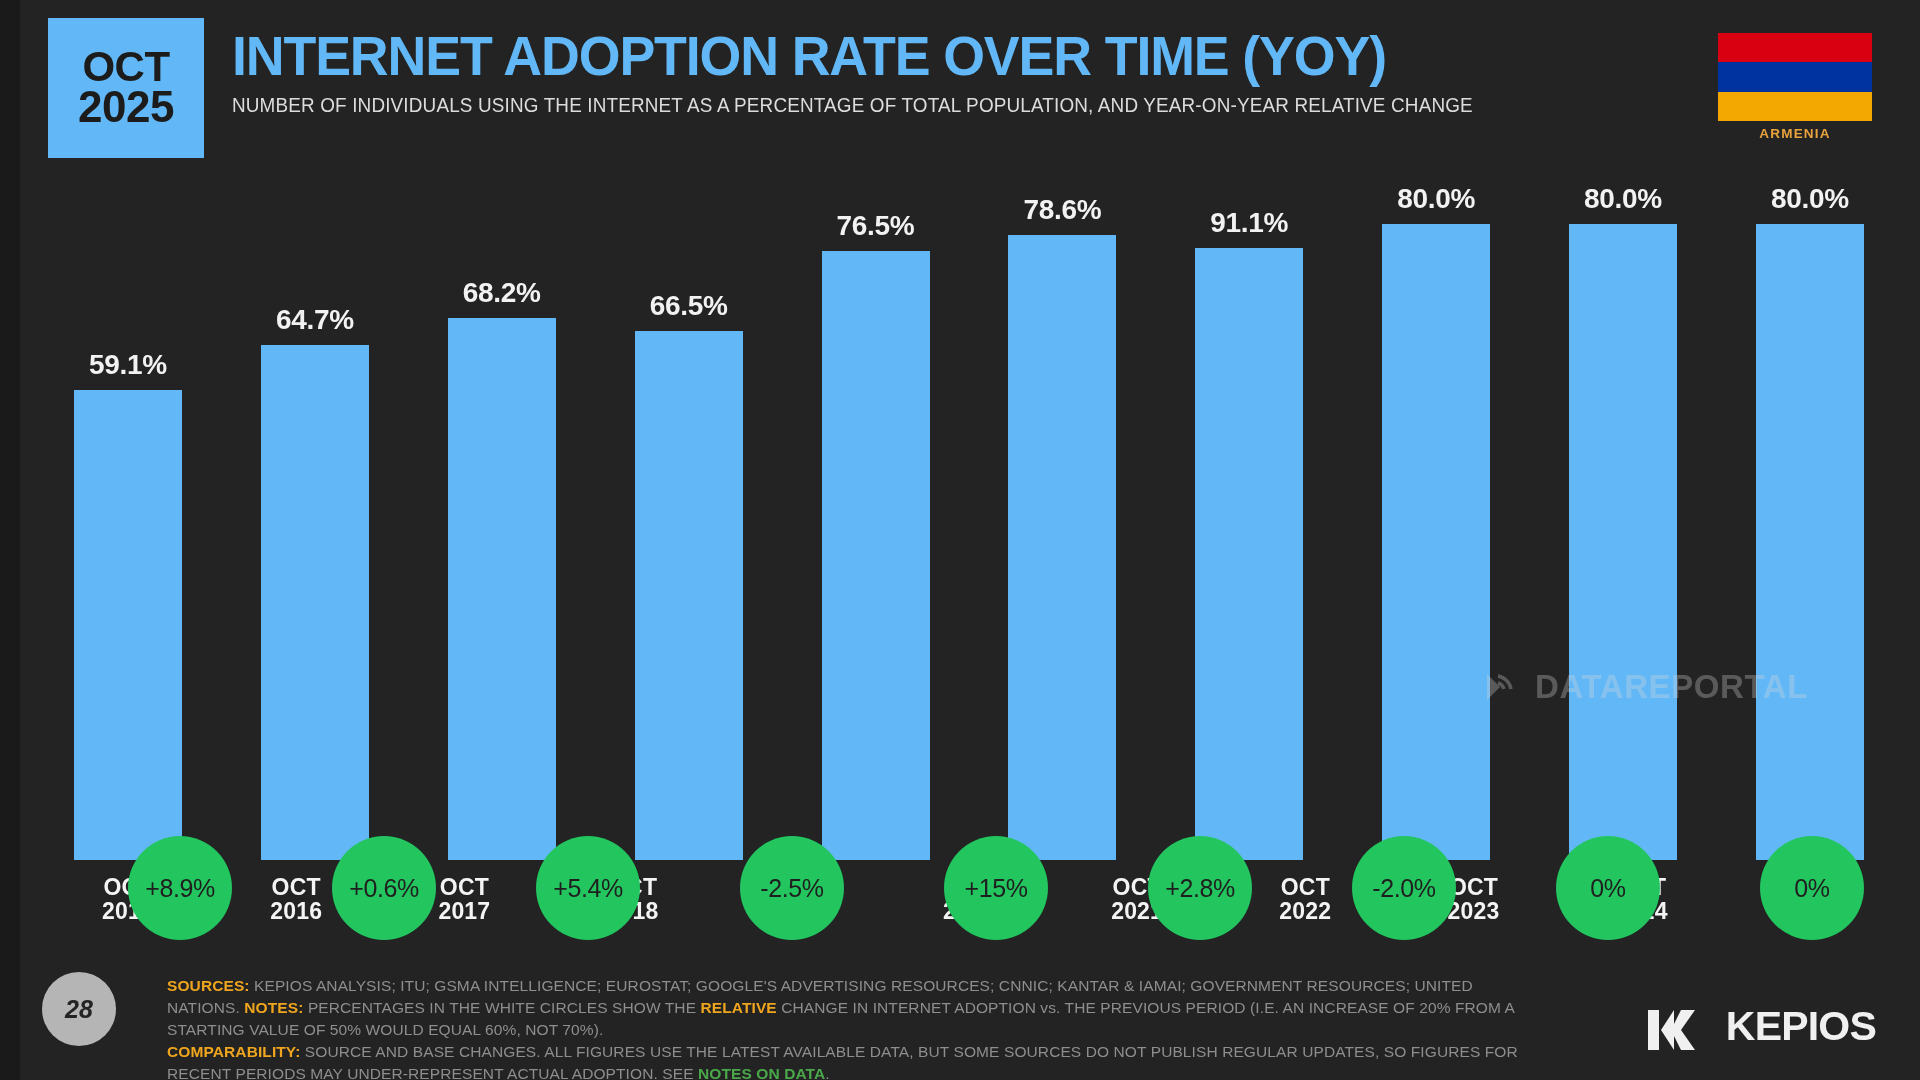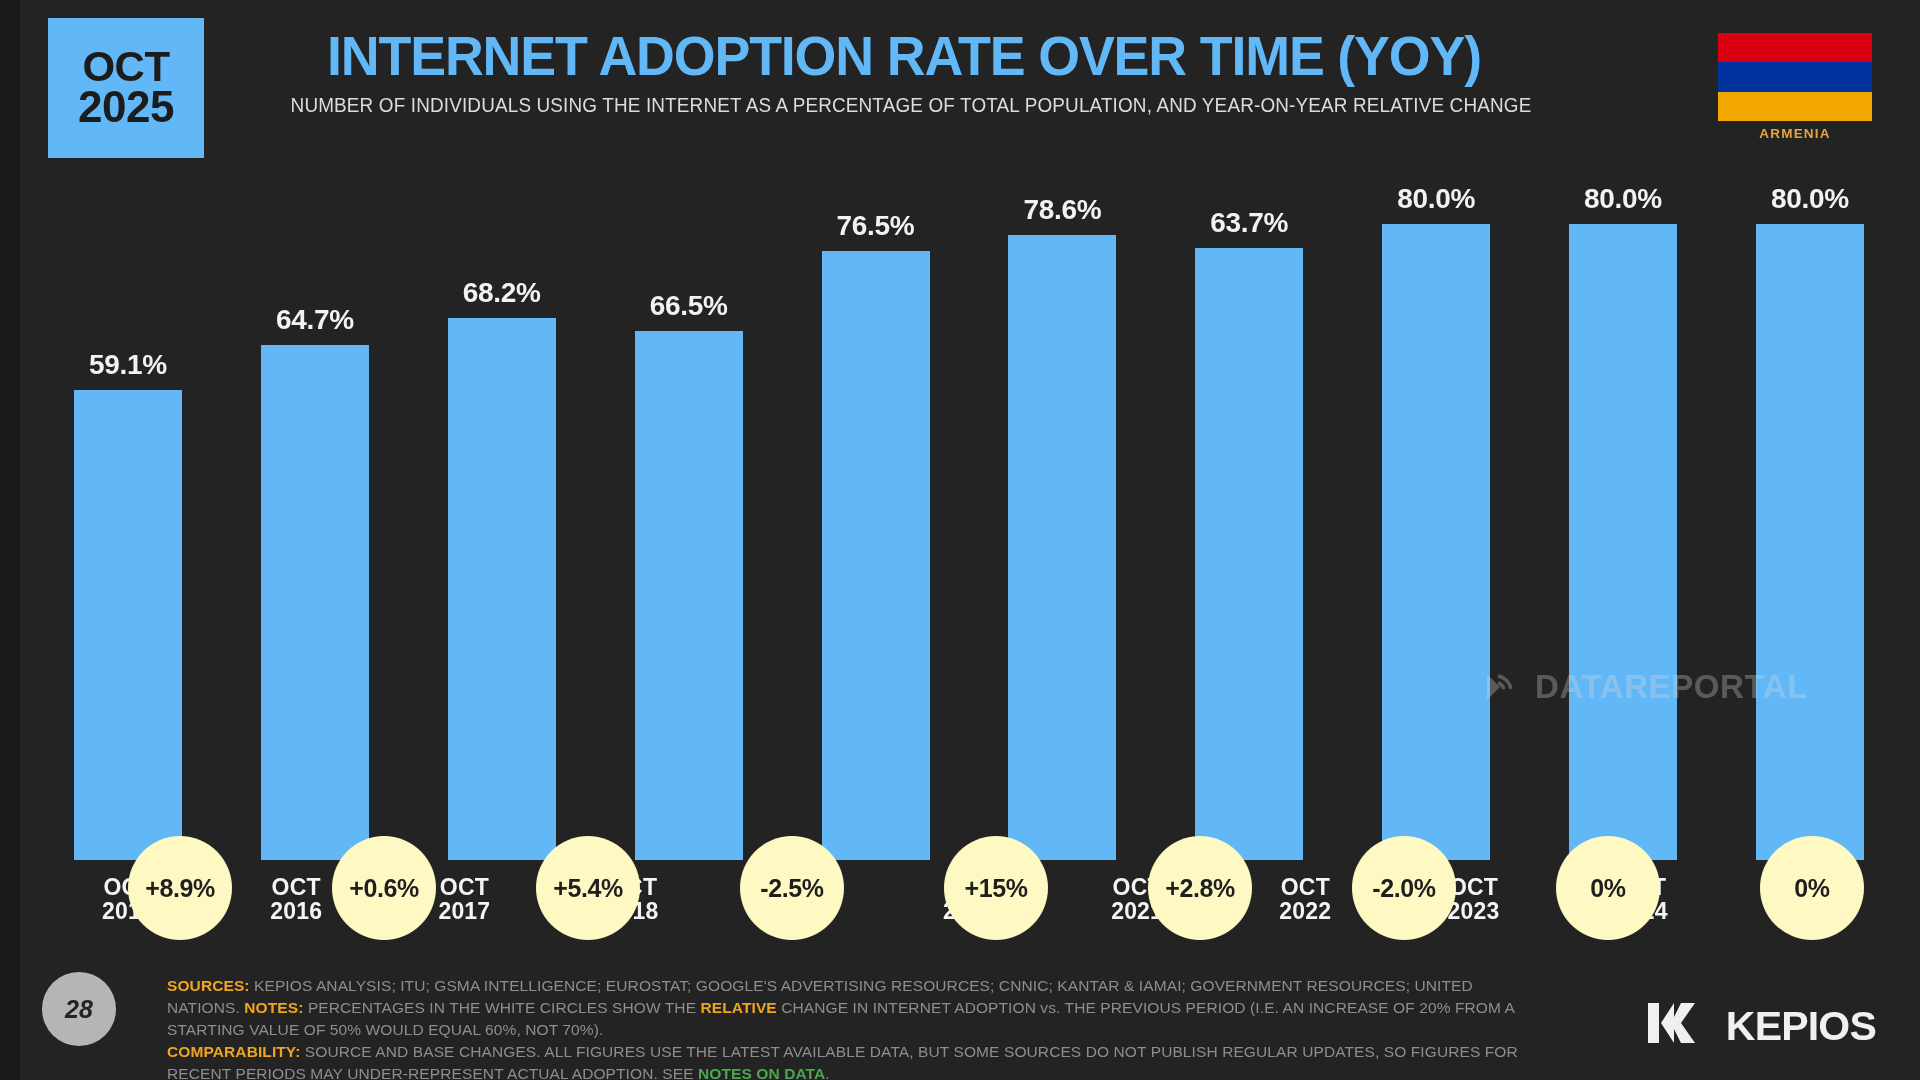--- a/index.html
+++ b/index.html
@@ -41,21 +41,20 @@
     font-size: 44px;
     letter-spacing: -0.5px;
     font-family: "Liberation Sans", sans-serif;
   }
   .date-badge .m { font-size: 42px; }
   .date-badge .y { font-size: 44px; }
 
   .title-wrap {
     position: absolute; left: 232px; top: 28px;
     width: 1400px;
-    text-align: center;
   }
   .title {
     color: #62b8f6;
     font-size: 56px;
     font-weight: 800;
     letter-spacing: -1.2px;
     line-height: 1.0;
     white-space: nowrap;
     font-family: "Liberation Sans", sans-serif;
     transform: scaleX(0.96);
@@ -178,25 +177,25 @@
   .circles {
     position: absolute;
     left: 54px; top: -12px;
     width: 1736px; height: 104px;
     display: flex;
     justify-content: space-between;
   }
   .circle {
     width: 104px; height: 104px;
     border-radius: 50%;
-    background: #fef9c3;
+    background: #22c55e;
     display: flex; align-items: center; justify-content: center;
     color: #1f1f1f;
     font-size: 25px;
-    font-weight: 700;
+    font-weight: 400;
     letter-spacing: -0.4px;
   }
 
   
   .footer {
     position: absolute;
     left: 0; bottom: 0;
     width: 1920px; height: 130px;
   }
   .page-circle {
@@ -220,21 +219,21 @@
     line-height: 1.42;
     letter-spacing: 0.1px;
     margin-left: 37px;
   }
   .notes .hl { color: #f0a51e; font-weight: 700; }
   .notes .green { color: #4aa84a; font-weight: 600; }
 
   .kepios {
     position: absolute;
     right: 44px; bottom: 30px;
-    display: flex; align-items: flex-start; gap: 28px;
+    display: flex; align-items: flex-end; gap: 28px;
   }
   .kepios-mark { display: block; }
   .kepios-word {
     color: #f0f0f0;
     font-size: 41px;
     font-weight: 800;
     letter-spacing: -0.8px;
   }
 </style>
 </head>
@@ -289,21 +288,21 @@
           </div>
           <div class="bar-col">
             <div class="bar-value">76.5%</div>
             <div class="bar" style="height: 86.9318%; background: rgb(98, 184, 246);"></div>
           </div>
           <div class="bar-col">
             <div class="bar-value">78.6%</div>
             <div class="bar" style="height: 89.3182%; background: rgb(98, 184, 246);"></div>
           </div>
           <div class="bar-col">
-            <div class="bar-value">63.7%</div>
+            <div class="bar-value">91.1%</div>
             <div class="bar" style="height: 87.5%; background: rgb(98, 184, 246);"></div>
           </div>
           <div class="bar-col">
             <div class="bar-value">80.0%</div>
             <div class="bar" style="height: 90.9091%; background: rgb(98, 184, 246);"></div>
           </div>
           <div class="bar-col">
             <div class="bar-value">80.0%</div>
             <div class="bar" style="height: 90.9091%; background: rgb(98, 184, 246);"></div>
           </div>

